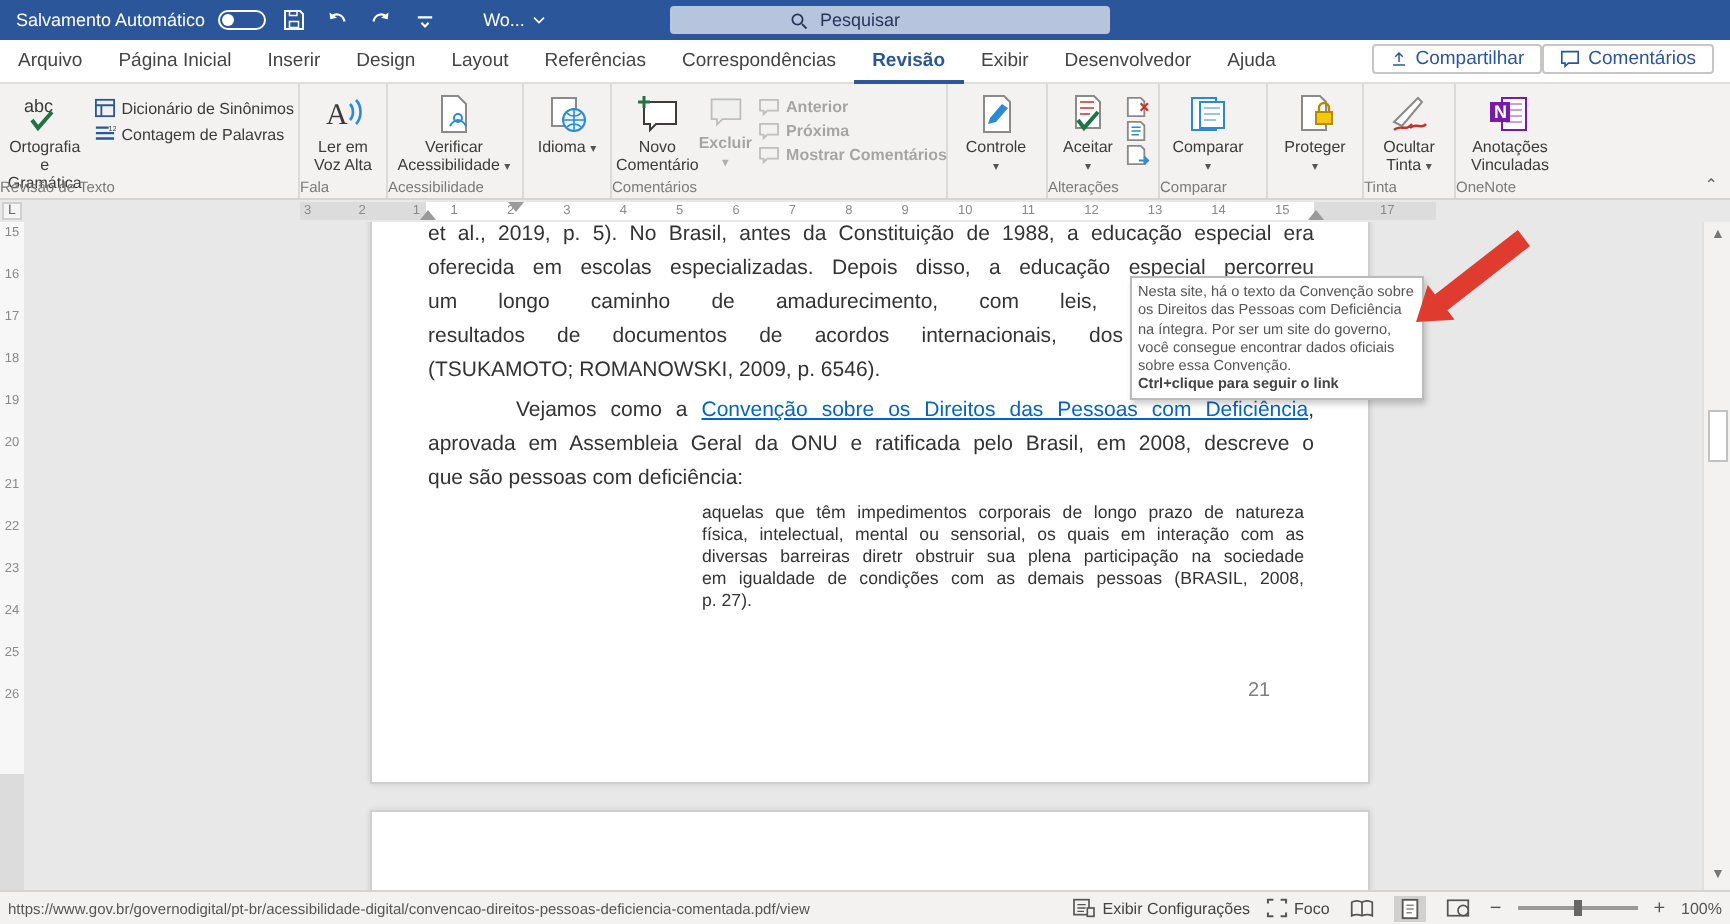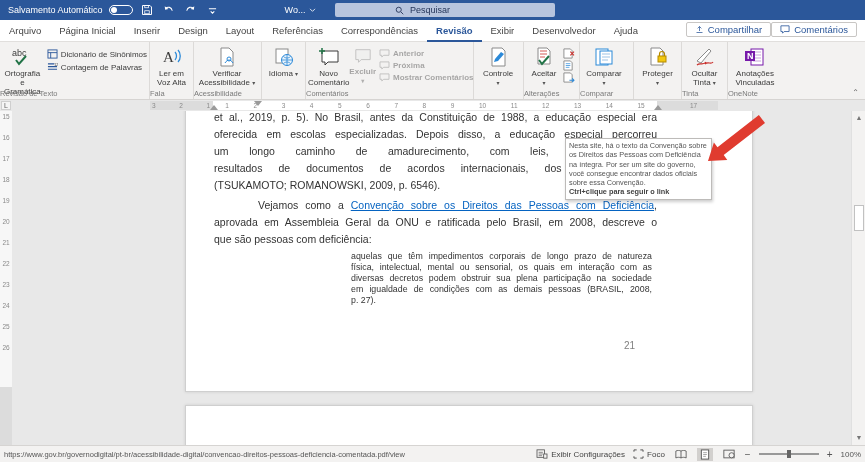--- a/index.html
+++ b/index.html
@@ -5,21 +5,21 @@
   * { margin:0; padding:0; box-sizing:border-box; }
   body { font-family:"Liberation Sans", sans-serif; }
   #app { position:relative; width:865px; height:462px; background:#e8e8e8; overflow:hidden; }
 
   
   .titlebar { position:absolute; left:0; top:0; width:865px; height:20px; background:#2b579a; display:flex; align-items:center; color:#fff; font-size:9px; }
   .tb-left { display:flex; align-items:center; gap:6px; padding-left:8px; }
   .toggle { width:24px; height:10px; border:1px solid #fff; border-radius:6px; position:relative; }
   .toggle .knob { position:absolute; left:1px; top:1px; width:6px; height:6px; border-radius:50%; background:#fff; }
   .tb-ic { width:16px; height:14px; display:flex; align-items:center; justify-content:center; cursor:default; }
-  .tb-title { margin-left:64px; display:flex; align-items:center; gap:4px; }
+  .tb-title { margin-left:21px; display:flex; align-items:center; gap:4px; }
   .searchbox { position:absolute; left:335px; top:3px; width:220px; height:14px; background:#b7c4dd; border-radius:2px; display:flex; align-items:center; gap:6px; padding-left:60px; color:#26365a; font-size:9px; }
   .tb-right { position:absolute; right:0; top:0; height:20px; display:flex; align-items:center; gap:10px; padding-right:6px; }
   .avatar { width:13px; height:13px; border-radius:50%; background:#0f7b55; color:#fff; font-size:8px; display:flex; align-items:center; justify-content:center; }
   .winbtn { width:18px; height:18px; display:flex; align-items:center; justify-content:center; font-size:10px; color:#fff; }
 
   
   .tabrow { position:absolute; left:0; top:20px; width:865px; height:22px; background:#fff; border-bottom:1px solid #e1dfdd; display:flex; align-items:center; }
   .tab { padding:0 9px; height:22px; line-height:22px; font-size:9.5px; color:#444; cursor:default; }
   .tab.active { color:#2b579a; font-weight:bold; border-bottom:2.5px solid #2b579a; }
   .tabrow-right { position:absolute; right:8px; top:22px; display:flex; gap:0; }
@@ -47,21 +47,21 @@
   .hnums-mid { position:absolute; left:63px; top:0; width:444px; display:flex; justify-content:space-around; font-size:6.5px; color:#8a8a8a; line-height:9px; }
   .hnum-right { position:absolute; left:540px; top:0; font-size:6.5px; color:#8a8a8a; line-height:9px; }
   .indent-marker { position:absolute; width:0; height:0; }
   .vruler { position:absolute; left:0; top:111px; width:12px; height:334px; background:#dcdcdc; }
   .vruler .white { position:absolute; left:0; top:0; width:12px; height:276px; background:#f7f7f7; }
   .vnums { position:absolute; left:0; top:2px; width:12px; display:flex; flex-direction:column; font-size:6.5px; color:#8a8a8a; text-align:center; }
   .vnums span { height:21px; }
 
   
   .docarea { position:absolute; left:0; top:111px; width:865px; height:334px; background:#e8e8e8; overflow:hidden; }
-  .page { position:absolute; left:185px; width:568px; background:#fff; border:1px solid #cfcfcf; box-shadow:0 0 3px rgba(0,0,0,.12); }
+  .page { position:absolute; left:185px; width:500px; background:#fff; border:1px solid #cfcfcf; box-shadow:0 0 3px rgba(0,0,0,.12); }
   .page1 { top:-4px; height:285px; }
   .page2 { top:294px; height:45px; }
   .docline { position:absolute; left:28px; width:443px; font-size:10.5px; color:#333; text-align:justify; text-align-last:justify; white-space:nowrap; }
   .docline.noj { text-align-last:left; white-space:normal; }
   .quoteline { position:absolute; left:165px; width:301px; font-size:8.8px; color:#333; text-align:justify; text-align-last:justify; white-space:nowrap; }
   .quoteline.noj { text-align-last:left; }
   .doclink { color:#0563c1; text-decoration:underline; }
   .pagenum { position:absolute; left:438px; top:232px; font-size:10px; color:#808080; }
 
   .tooltip { position:absolute; left:565px; top:27px; width:147px; background:#fff; border:1px solid #bdbbb9; box-shadow:1px 2px 3px rgba(0,0,0,.2); padding:2px 3px; font-size:7.3px; line-height:9.3px; color:#555; }
@@ -394,21 +394,21 @@
       <div class="docline" style="top:37px">um longo caminho de amadurecimento, com leis, decretos, diretr</div>
       <div class="docline" style="top:54px">resultados de documentos de acordos internacionais, dos quais o Bra</div>
       <div class="docline noj" style="top:71px">(TSUKAMOTO; ROMANOWSKI, 2009, p. 6546).</div>
 
       <div class="docline" style="top:91px; text-indent:44px"><span>Vejamos como a </span><a class="doclink">Convenção sobre os Direitos das Pessoas com Deficiência</a><span>,</span></div>
       <div class="docline" style="top:108px">aprovada em Assembleia Geral da ONU e ratificada pelo Brasil, em 2008, descreve o</div>
       <div class="docline noj" style="top:125px">que são pessoas com deficiência:</div>
 
       <div class="quoteline" style="top:143px">aquelas que têm impedimentos corporais de longo prazo de natureza</div>
       <div class="quoteline" style="top:154px">física, intelectual, mental ou sensorial, os quais em interação com as</div>
-      <div class="quoteline" style="top:165px">diversas decretos podem obstruir sua plena participação na sociedade</div>
+      <div class="quoteline" style="top:165px">diversas barreiras diretr obstruir sua plena participação na sociedade</div>
       <div class="quoteline" style="top:176px">em igualdade de condições com as demais pessoas (BRASIL, 2008,</div>
       <div class="quoteline noj" style="top:187px">p. 27).</div>
 
       <div class="pagenum">21</div>
     </div>
 
     <div class="page page2"></div>
 
     <div class="tooltip">
       <div>Nesta site, há o texto da Convenção sobre</div>

